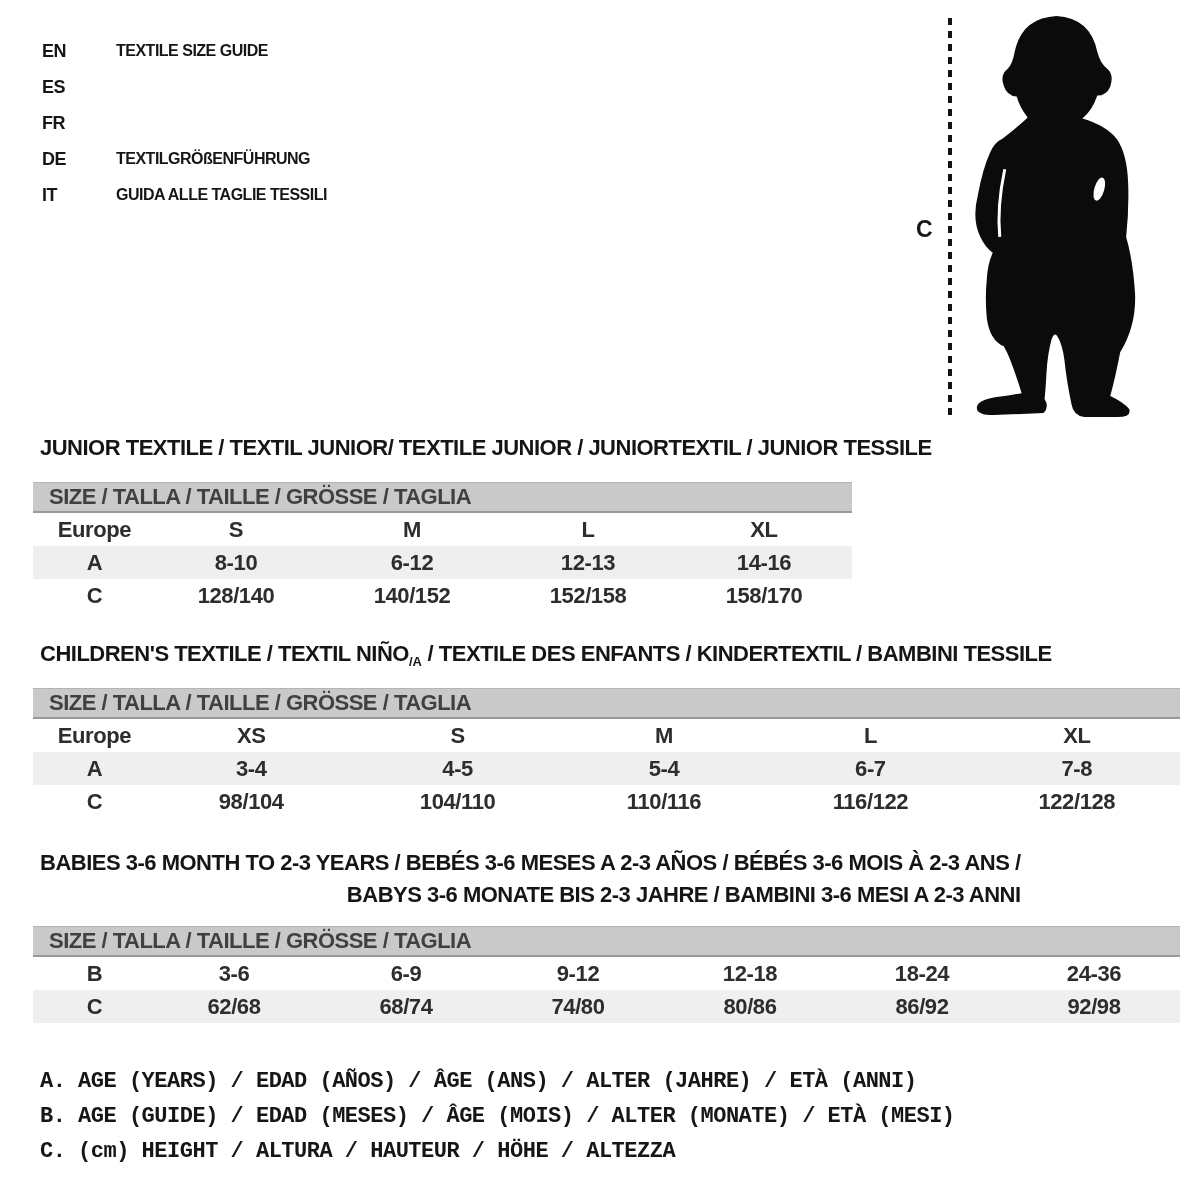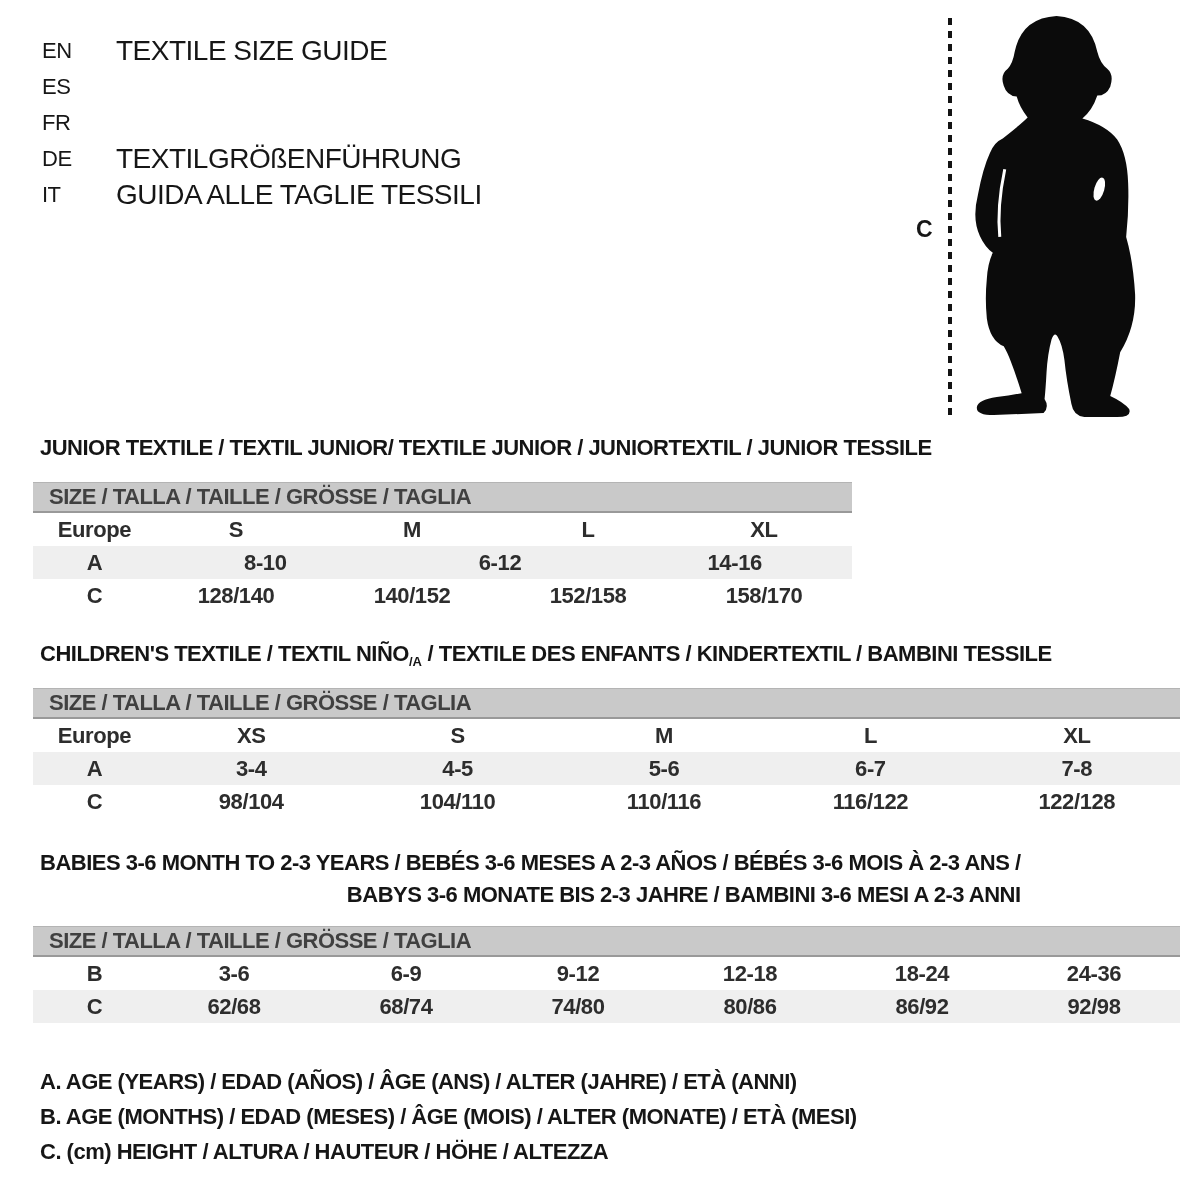--- a/index.html
+++ b/index.html
@@ -7,22 +7,22 @@
   body{
     width:1200px;height:1200px;position:relative;background:#ffffff;
     font-family:"Liberation Sans","DejaVu Sans",sans-serif;
     color:#161616;overflow:hidden;
   }
   .abs{position:absolute;}
 
   
   .lang-block{left:42px;top:33px;}
   .lang-row{display:flex;line-height:36px;}
-  .lang-code{width:74px;font-size:22px;font-weight:normal;letter-spacing:-0.5px;}
-  .lang-title{font-size:28px;font-weight:normal;letter-spacing:-0.5px;white-space:nowrap;}
+  .lang-code{width:74px;font-size:18px;font-weight:bold;letter-spacing:-0.5px;}
+  .lang-title{font-size:16px;font-weight:bold;letter-spacing:-0.5px;white-space:nowrap;}
 
   
   .measure-line{left:948px;top:18px;width:4px;height:398px;
     background:repeating-linear-gradient(180deg,#131313 0 7px,transparent 7px 13px);}
   .measure-label{left:916px;top:216px;font-size:23px;font-weight:bold;}
   .silhouette{left:962px;top:12px;width:188px;height:408px;}
 
   
   .sec-heading{font-size:22px;font-weight:bold;letter-spacing:-0.5px;white-space:nowrap;color:#151515;text-align:right;}
   .sub{font-size:13px;vertical-align:-5px;letter-spacing:0;}
@@ -35,21 +35,21 @@
   .t-row{display:flex;height:33px;line-height:33px;font-size:22px;font-weight:bold;
     letter-spacing:-0.4px;color:#2d2d2d;}
   .t-row.shaded{background:#efefef;}
   .t-label{width:115px;padding-left:8px;box-sizing:border-box;text-align:center;}
   .t-cell{flex:1;text-align:center;}
 
   
   .babies-heading{line-height:32px;}
 
   
-  .notes{left:40px;top:1064px;line-height:35px;}
+  .notes{left:40px;top:1064px;line-height:35px;font-family:Liberation Mono, monospace;}
   .note-line{font-size:22px;font-weight:bold;letter-spacing:-0.5px;white-space:nowrap;}
 </style>
 </head>
 <body>
 
 <div class="abs lang-block">
   <div class="lang-row">
     <span class="lang-code">EN</span>
     <span class="lang-title">TEXTILE SIZE GUIDE</span>
   </div>
@@ -95,20 +95,21 @@
     <span class="t-label">Europe</span>
     <span class="t-cell">S</span>
     <span class="t-cell">M</span>
     <span class="t-cell">L</span>
     <span class="t-cell">XL</span>
   </div>
   <div class="t-row shaded">
     <span class="t-label">A</span>
     <span class="t-cell">8-10</span>
     <span class="t-cell">6-12</span>
+    <span class="t-cell">12-13</span>
     <span class="t-cell">14-16</span>
   </div>
   <div class="t-row">
     <span class="t-label">C</span>
     <span class="t-cell">128/140</span>
     <span class="t-cell">140/152</span>
     <span class="t-cell">152/158</span>
     <span class="t-cell">158/170</span>
   </div>
 </div>
@@ -121,21 +122,21 @@
     <span class="t-cell">XS</span>
     <span class="t-cell">S</span>
     <span class="t-cell">M</span>
     <span class="t-cell">L</span>
     <span class="t-cell">XL</span>
   </div>
   <div class="t-row shaded">
     <span class="t-label">A</span>
     <span class="t-cell">3-4</span>
     <span class="t-cell">4-5</span>
-    <span class="t-cell">5-6</span>
+    <span class="t-cell">5-4</span>
     <span class="t-cell">6-7</span>
     <span class="t-cell">7-8</span>
   </div>
   <div class="t-row">
     <span class="t-label">C</span>
     <span class="t-cell">98/104</span>
     <span class="t-cell">104/110</span>
     <span class="t-cell">110/116</span>
     <span class="t-cell">116/122</span>
     <span class="t-cell">122/128</span>
@@ -163,15 +164,15 @@
     <span class="t-cell">68/74</span>
     <span class="t-cell">74/80</span>
     <span class="t-cell">80/86</span>
     <span class="t-cell">86/92</span>
     <span class="t-cell">92/98</span>
   </div>
 </div>
 
 <div class="abs notes">
   <div class="note-line">A. AGE (YEARS) / EDAD (AÑOS) / ÂGE (ANS) / ALTER (JAHRE) / ETÀ (ANNI)</div>
-  <div class="note-line">B. AGE (MONTHS) / EDAD (MESES) / ÂGE (MOIS) / ALTER (MONATE) / ETÀ (MESI)</div>
+  <div class="note-line">B. AGE (GUIDE) / EDAD (MESES) / ÂGE (MOIS) / ALTER (MONATE) / ETÀ (MESI)</div>
   <div class="note-line">C. (cm) HEIGHT / ALTURA / HAUTEUR / HÖHE / ALTEZZA</div>
 </div>
 
 </body></html>

